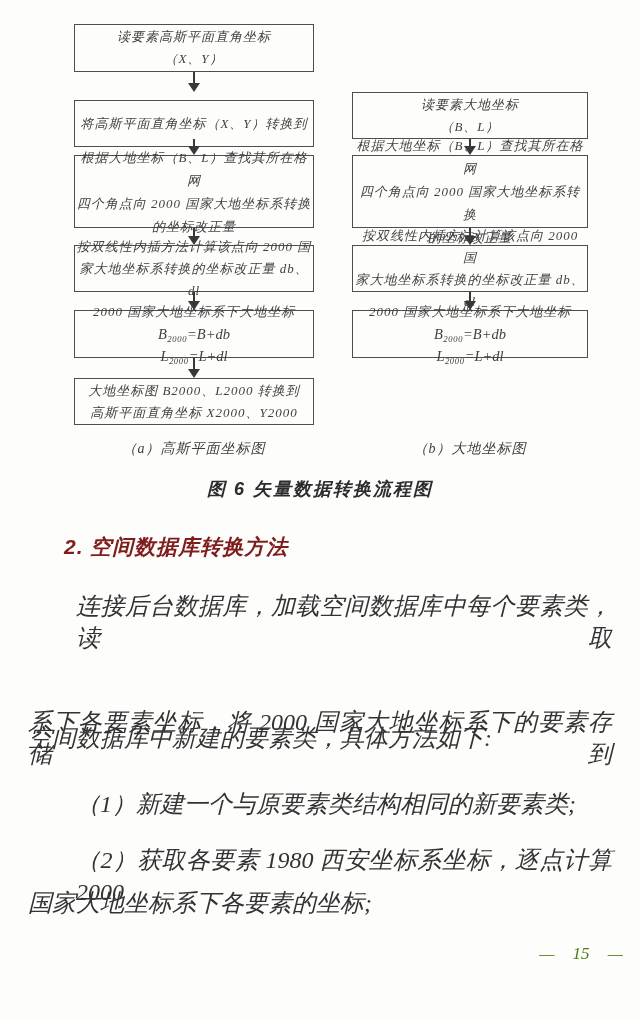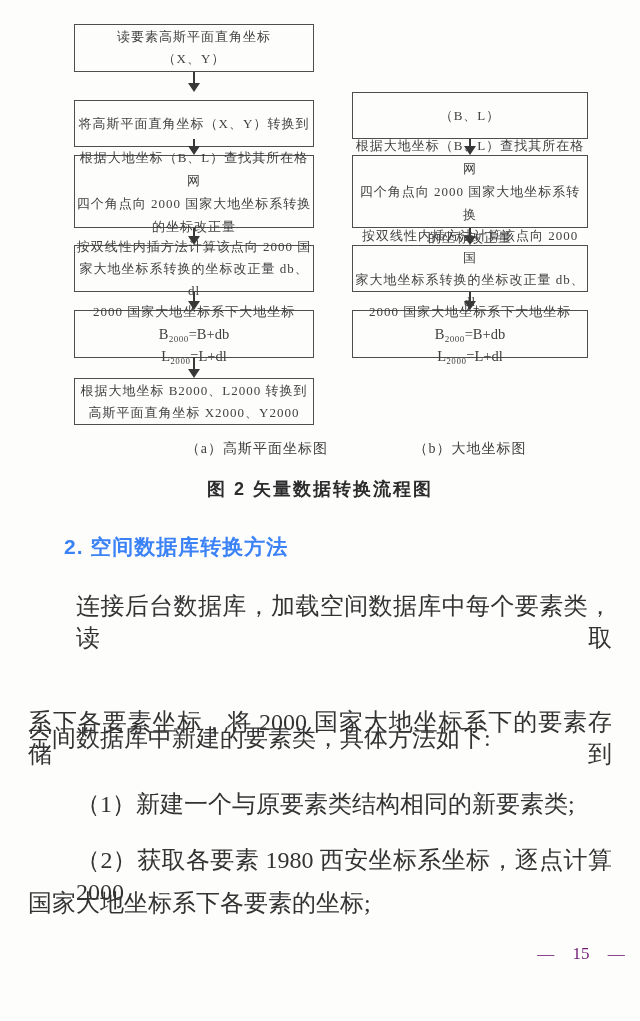--- a/index.html
+++ b/index.html
@@ -1,20 +1,21 @@
 <!DOCTYPE html>
 <html><head>
 <meta charset="utf-8">
 <style>
   html,body { margin:0; padding:0; }
   .page {
     position:relative; width:640px; height:1021px;
     background:#fdfdfc; overflow:hidden;
     font-family:"Liberation Serif","DejaVu Serif",serif;
     color:#3a3a3a;
+    font-style:italic;
   }
   
   .box {
     position:absolute; box-sizing:border-box;
     border:1.5px solid #4e4e4e; background:#fdfdfc;
     display:flex; flex-direction:column; justify-content:center; align-items:center;
     text-align:center; font-size:13px; line-height:22px;
     letter-spacing:1px; color:#3f3f3f;
   }
   .lb { left:74px;  width:240px; }
@@ -25,44 +26,44 @@
     display:flex; width:92%; justify-content:space-between;
     font-size:14.5px; letter-spacing:0; line-height:22px;
     padding:0 8px; box-sizing:border-box;flex-direction:column;
   }
   
   .arrow { position:absolute; width:12px; display:flex; flex-direction:column; align-items:center; }
   .arrow .stem { width:2px; flex:1 1 auto; background:#383838; }
   .arrow .head { width:0; height:0; border-left:6px solid transparent; border-right:6px solid transparent; border-top:9px solid #383838; }
   
   .caption { position:absolute; top:440px; text-align:center; font-size:14px; letter-spacing:1px; color:#3f3f3f; }
-  .cap-a { left:88px;  width:240px;text-align:right; }
+  .cap-a { left:74px;  width:240px; }
   .cap-b { left:352px; width:236px; }
   .fig-title {
     position:absolute; top:477px; left:0; width:100%;
     text-align:center; font-weight:bold; font-size:18px; letter-spacing:2px;
     font-family:"Liberation Sans","DejaVu Sans",sans-serif; color:#2c2c2c;
   }
   .heading {
     position:absolute; top:533px; left:64px;
     font-weight:bold; font-size:21px; letter-spacing:1px;
-    font-family:"Liberation Sans","DejaVu Sans",sans-serif; color:#3b82f6;text-align:center;
+    font-family:"Liberation Sans","DejaVu Sans",sans-serif; color:#7f1d1d;text-align:center;
   }
   
   .body-line {
     position:absolute; left:28px; width:584px; box-sizing:border-box;
     height:44px; line-height:32px; font-size:24px; color:#333333;
     white-space:nowrap;
   }
   .fill { white-space:normal; text-align:justify; text-align-last:justify; }
   .indent { padding-left:48px; }
   
   .page-num {
     position:absolute; left:522px; top:944px; width:118px;
-    font-size:17px; color:#701a75; word-spacing:14px; text-align:center;
+    font-size:17px; color:#4d7c0f; word-spacing:14px; text-align:center;
   }
 </style>
 </head>
 <body>
 
 <div class="page">
 
   <div class="box lb" style="top:24px;height:48px">
     <div class="bl">读要素高斯平面直角坐标</div>
     <div class="bl">（X、Y）</div>
@@ -105,25 +106,26 @@
       <span>B₂₀₀₀=B+db</span>
       <span>L₂₀₀₀=L+dl</span>
     </div>
   </div>
   <div class="arrow" style="left:188px;top:358px;height:20px">
       <div class="stem"></div>
       <div class="head"></div>
     </div>
 
   <div class="box lb" style="top:378px;height:47px">
-    <div class="bl">根据大地坐标 B2000、L2000 转换到</div>
+    <div class="bl">大地坐标图 B2000、L2000 转换到</div>
     <div class="bl">高斯平面直角坐标 X2000、Y2000</div>
   </div>
 
   <div class="box rb" style="top:92px;height:47px">
+    <div class="bl">读要素大地坐标</div>
     <div class="bl">（B、L）</div>
   </div>
   <div class="arrow" style="left:464px;top:139px;height:16px">
       <div class="stem"></div>
       <div class="head"></div>
     </div>
 
   <div class="box rb box3" style="top:155px;height:73px">
     <div class="bl">根据大地坐标（B、L）查找其所在格网</div>
     <div class="bl">四个角点向 2000 国家大地坐标系转换</div>
@@ -146,21 +148,21 @@
   <div class="box rb" style="top:310px;height:48px">
     <div class="bl">2000 国家大地坐标系下大地坐标</div>
     <div class="frow">
       <span>B₂₀₀₀=B+db</span>
       <span>L₂₀₀₀=L+dl</span>
     </div>
   </div>
 
   <div class="caption cap-a">（a）高斯平面坐标图</div>
   <div class="caption cap-b">（b）大地坐标图</div>
-  <div class="fig-title">图 2 矢量数据转换流程图</div>
+  <div class="fig-title">图 6 矢量数据转换流程图</div>
 
   <div class="heading">2. 空间数据库转换方法</div>
 
   <div class="body-line fill indent" style="top:590px">连接后台数据库，加载空间数据库中每个要素类，读取</div>
   <div class="body-line fill" style="top:706px">系下各要素坐标，将 2000 国家大地坐标系下的要素存储到</div>
   <div class="body-line" style="top:722px">空间数据库中新建的要素类，具体方法如下:</div>
 
   <div class="body-line indent" style="top:788px">（1）新建一个与原要素类结构相同的新要素类;</div>
 
   <div class="body-line fill indent" style="top:844px">（2）获取各要素 1980 西安坐标系坐标，逐点计算 2000</div>

